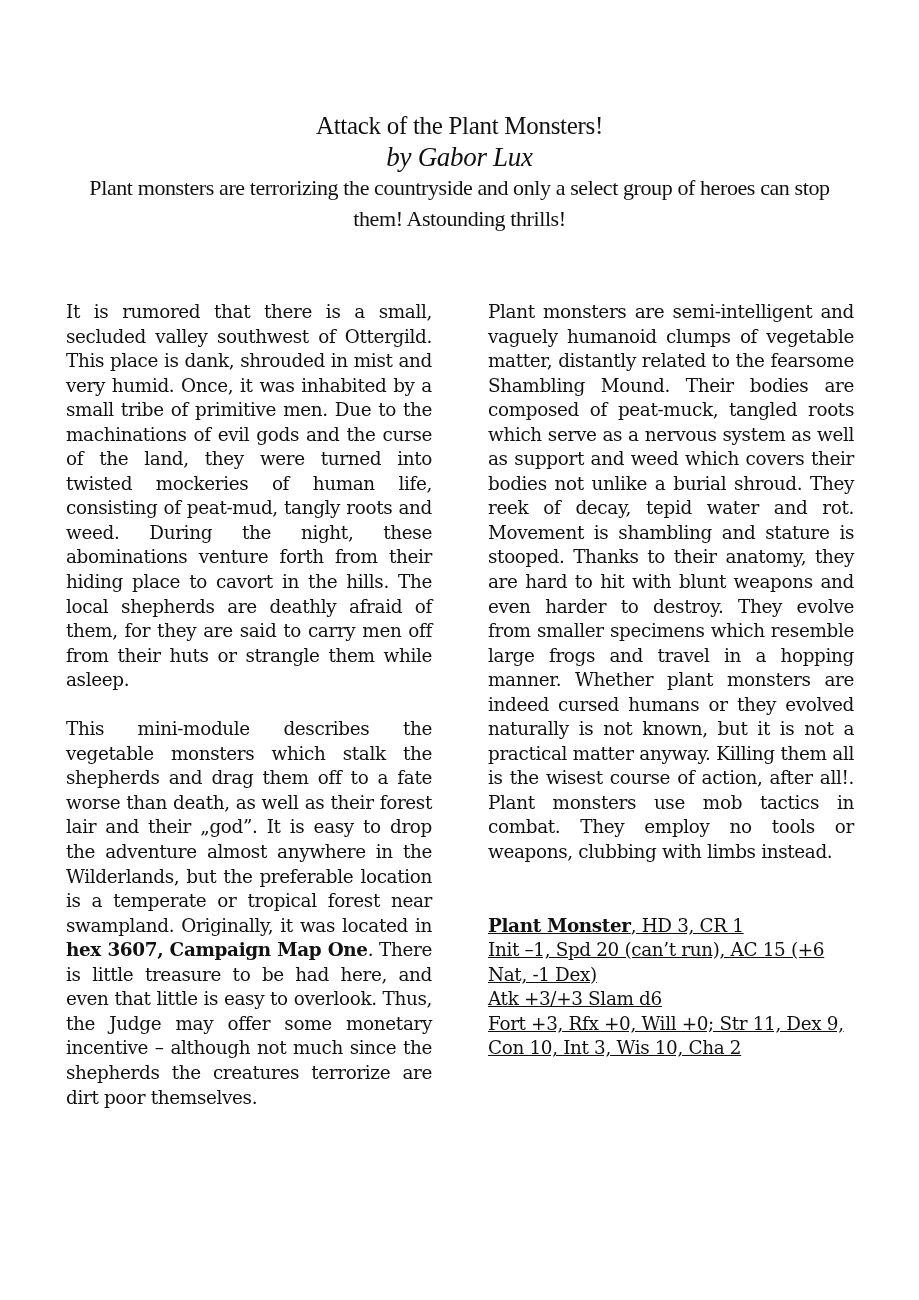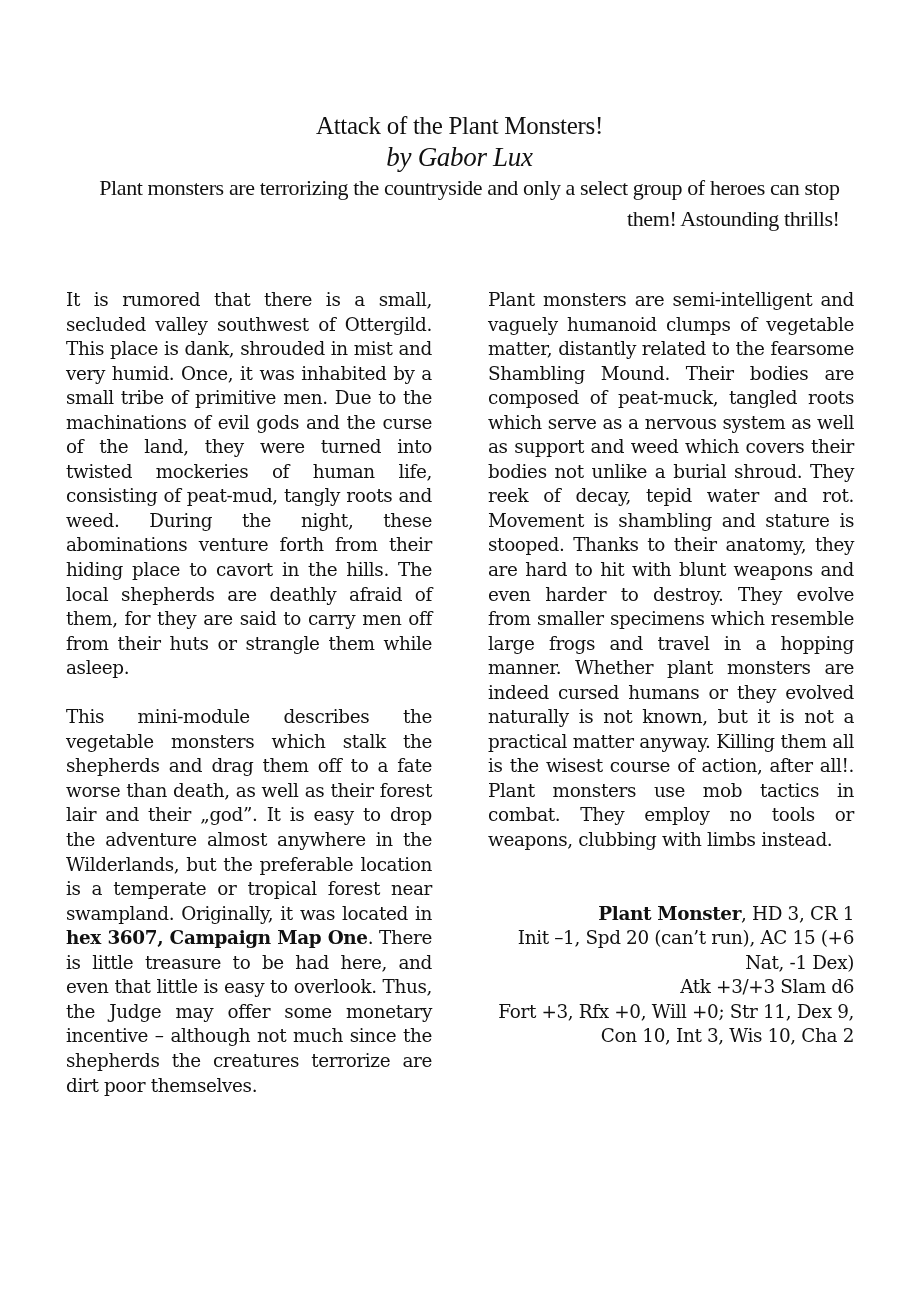--- a/index.html
+++ b/index.html
@@ -1,31 +1,31 @@
 <!DOCTYPE html>
 <html><head>
 <meta charset="utf-8">
 <style>
   html, body { margin: 0; padding: 0; background: #ffffff; }
   body { width: 919px; height: 1300px; position: relative; overflow: hidden; color: #111; }
   .header { position: absolute; left: 0; top: 110px; width: 919px; text-align: center;
             font-family: "Liberation Serif", serif; }
   .title { font-size: 25px; line-height: 32px; letter-spacing: -0.3px; }
   .byline { font-size: 27px; line-height: 30px; font-style: italic; letter-spacing: -0.3px; }
-  .tagline { font-size: 22px; line-height: 31px; width: 760px; margin: 0 auto; letter-spacing: -0.4px; text-align: right; }
-  .col { position: absolute; top: 288px; width: 366px;
+  .tagline { font-size: 22px; line-height: 31px; width: 760px; margin: 0 auto; letter-spacing: -0.4px; }
+  .col { position: absolute; top: 300px; width: 366px;
          font-family: "DejaVu Serif", serif; font-size: 18.4px; line-height: 24.55px;
          text-align: justify; letter-spacing: -0.35px; }
   .col-left { left: 66px; }
   .col-right { left: 488px; }
   .col p { margin: 0; }
   .gap { height: 24.55px; }
   .gap2 { height: 49px; }
   b { font-weight: bold; }
-  .stat-line { text-align: right; }
+  .stat-line { text-align: left; text-decoration: underline; }
 </style>
 </head>
 <body>
 
 <div class="header">
   <div class="title">Attack of the Plant Monsters!</div>
   <div class="byline">by Gabor Lux</div>
   <div class="tagline">Plant monsters are terrorizing the countryside and only a select group of heroes can stop them! Astounding thrills!</div>
 </div>
 

